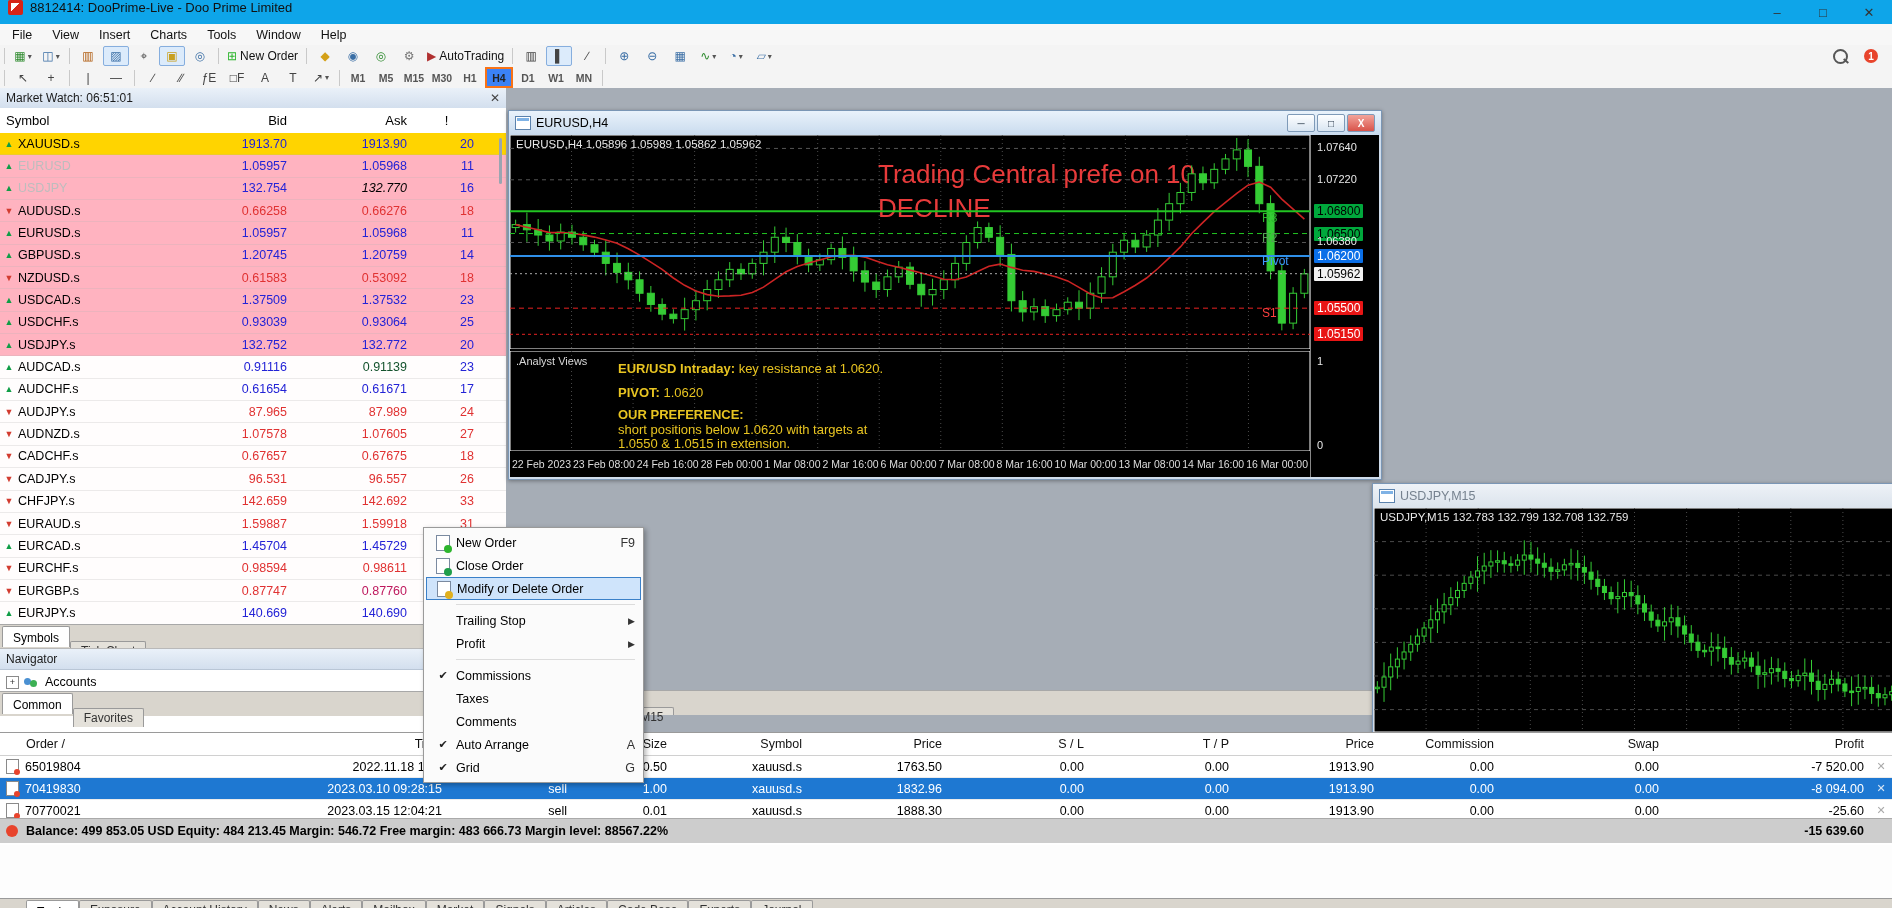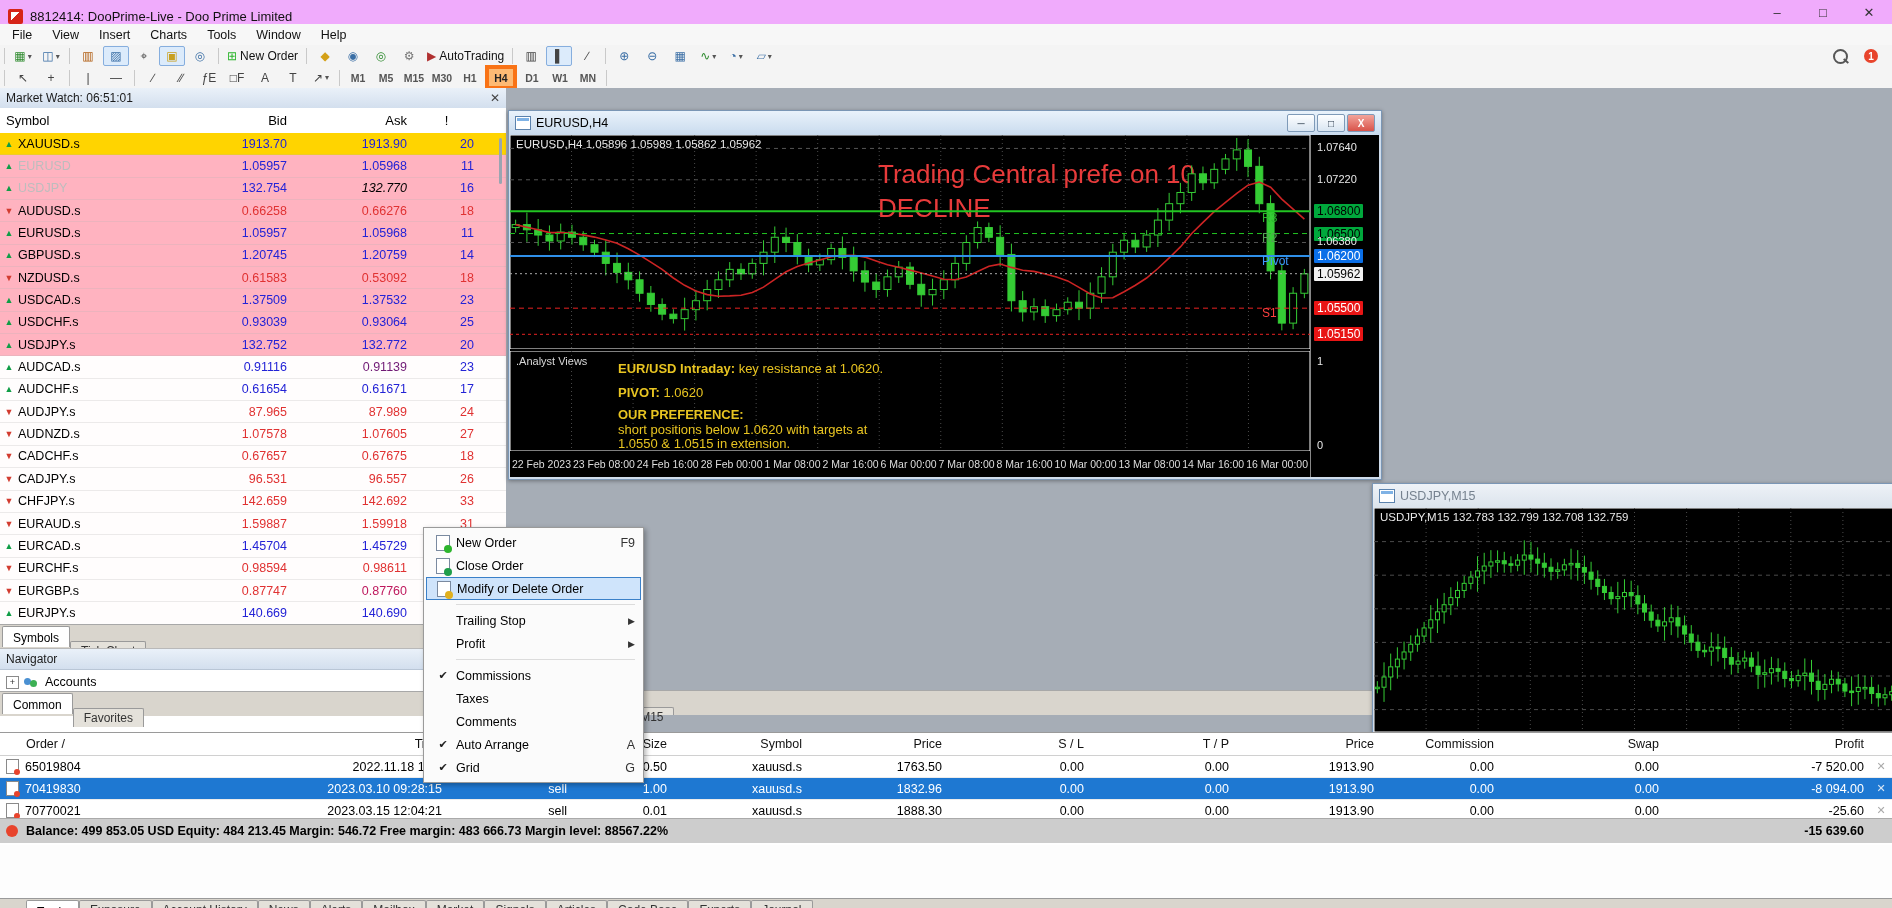--- a/index.html
+++ b/index.html
@@ -1,39 +1,39 @@
 <!DOCTYPE html>
 <html><head>
 <meta charset="utf-8">
 <style>
   html,body{margin:0;padding:0;background:#888;}
   #app{position:relative;width:1892px;height:908px;overflow:hidden;background:#f0f0f0;
        font-family:"Liberation Sans",sans-serif;font-size:12px;color:#000;}
   .abs{position:absolute;}
   
-  #titlebar{left:0;top:0;width:1892px;height:24px;background:#f0abfc;border-bottom:5px solid #3b82f6;display:flex;align-items:flex-end;}
+  #titlebar{left:0;top:0;width:1892px;height:24px;background:#0ea5e9;border-bottom:5px solid #3b82f6;display:flex;align-items:flex-start;}
   #app-icon{width:15px;height:15px;margin:0 7px 0 8px;background:#d62418;border-radius:2px;position:relative;}
   #app-icon:before{content:"";position:absolute;left:3px;top:3px;width:9px;height:9px;background:linear-gradient(135deg,#fff 45%,transparent 46%);}
   #title-text{font-size:13px;color:#111;}
   #win-controls{margin-left:auto;display:flex;height:100%;}
   .winbtn{width:46px;height:100%;display:flex;align-items:center;justify-content:center;font-size:13px;color:#333;}
   #menubar{left:0;top:24px;width:1892px;height:21px;background:#f7f7f7;border-bottom:1px solid #e3e3e3;display:flex;align-items:center;padding-left:2px;}
   .menu-item{padding:2px 10px;font-size:12.5px;color:#111;}
   .toolbar{background:#f4f4f4;display:flex;align-items:center;}
   #toolbar1{left:0;top:45px;width:1892px;height:22px;border-bottom:1px solid #e0e0e0;}
   #toolbar2{left:0;top:67px;width:1892px;height:21px;border-bottom:1px solid #d5d5d5;}
   .tb-sep{width:1px;height:16px;background:#c9c9c9;margin:0 4px;}
   .tb-btn{min-width:20px;height:18px;margin:0 1px;display:flex;align-items:center;justify-content:center;
           font-size:12px;border:1px solid transparent;border-radius:2px;padding:0 2px;}
   .tb-btn.pressed{border-color:#86aede;background:#dcebfb;}
   .tb-label{font-size:12px;margin-left:3px;color:#111;}
   .dd{font-size:8px;color:#555;margin-left:2px;}
   .tf-btn{min-width:24px;height:17px;margin:0 1px;display:flex;align-items:center;justify-content:center;
           font-size:10.5px;font-weight:bold;color:#555;border:1px solid transparent;}
-  .tf-btn.active{border:4px solid #f97316;background:#fdba74;color:#222;}
+  .tf-btn.active{border:2px solid #f97316;background:#3b82f6;color:#222;}
   .search-glyph{width:11px;height:11px;border:2px solid #555;border-radius:50%;position:relative;}
   .search-glyph:after{content:"";position:absolute;left:8px;top:9px;width:6px;height:2px;background:#555;transform:rotate(40deg);}
   .notif{width:14px;height:14px;border-radius:50%;background:#e8442c;color:#fff;font-size:10px;font-weight:bold;
          display:flex;align-items:center;justify-content:center;}
   
   #market-watch{left:0;top:88px;width:506px;height:560px;background:#fff;border-right:1px solid #b9b9b9;}
   .panel-title{height:20px;background:linear-gradient(#eaf1f9,#d3dfee);border-bottom:1px solid #b9c6d6;
                display:flex;align-items:center;padding:0 6px;font-size:12px;color:#1a1a1a;}
   .panel-close{margin-left:auto;font-size:12px;color:#444;}
   #mw-header{position:absolute;left:0;top:20px;width:506px;height:25px;background:#fff;border-bottom:1px solid #d8d8d8;
@@ -386,21 +386,21 @@
           <div class="num" style="color: rgb(35, 35, 214);">132.752</div>
           <div class="num" style="color: rgb(35, 35, 214);">132.772</div>
           <div class="num" style="color: rgb(35, 35, 214);">20</div>
         </div>
         <div class="mw-row" style="background: rgb(255, 253, 253);">
           <div class="mw-sym">
             <span class="mw-arrow" style="color: rgb(15, 157, 70);">▲</span>
             <span>AUDCAD.s</span>
           </div>
           <div class="num" style="color: rgb(35, 35, 214);">0.91116</div>
-          <div class="num" style="color: #701a75;">0.91139</div>
+          <div class="num" style="color: #14532d;">0.91139</div>
           <div class="num" style="color: rgb(35, 35, 214);">23</div>
         </div>
         <div class="mw-row" style="background: rgb(255, 253, 253);">
           <div class="mw-sym">
             <span class="mw-arrow" style="color: rgb(15, 157, 70);">▲</span>
             <span>AUDCHF.s</span>
           </div>
           <div class="num" style="color: rgb(35, 35, 214);">0.61654</div>
           <div class="num" style="color: rgb(35, 35, 214);">0.61671</div>
           <div class="num" style="color: rgb(35, 35, 214);">17</div>

